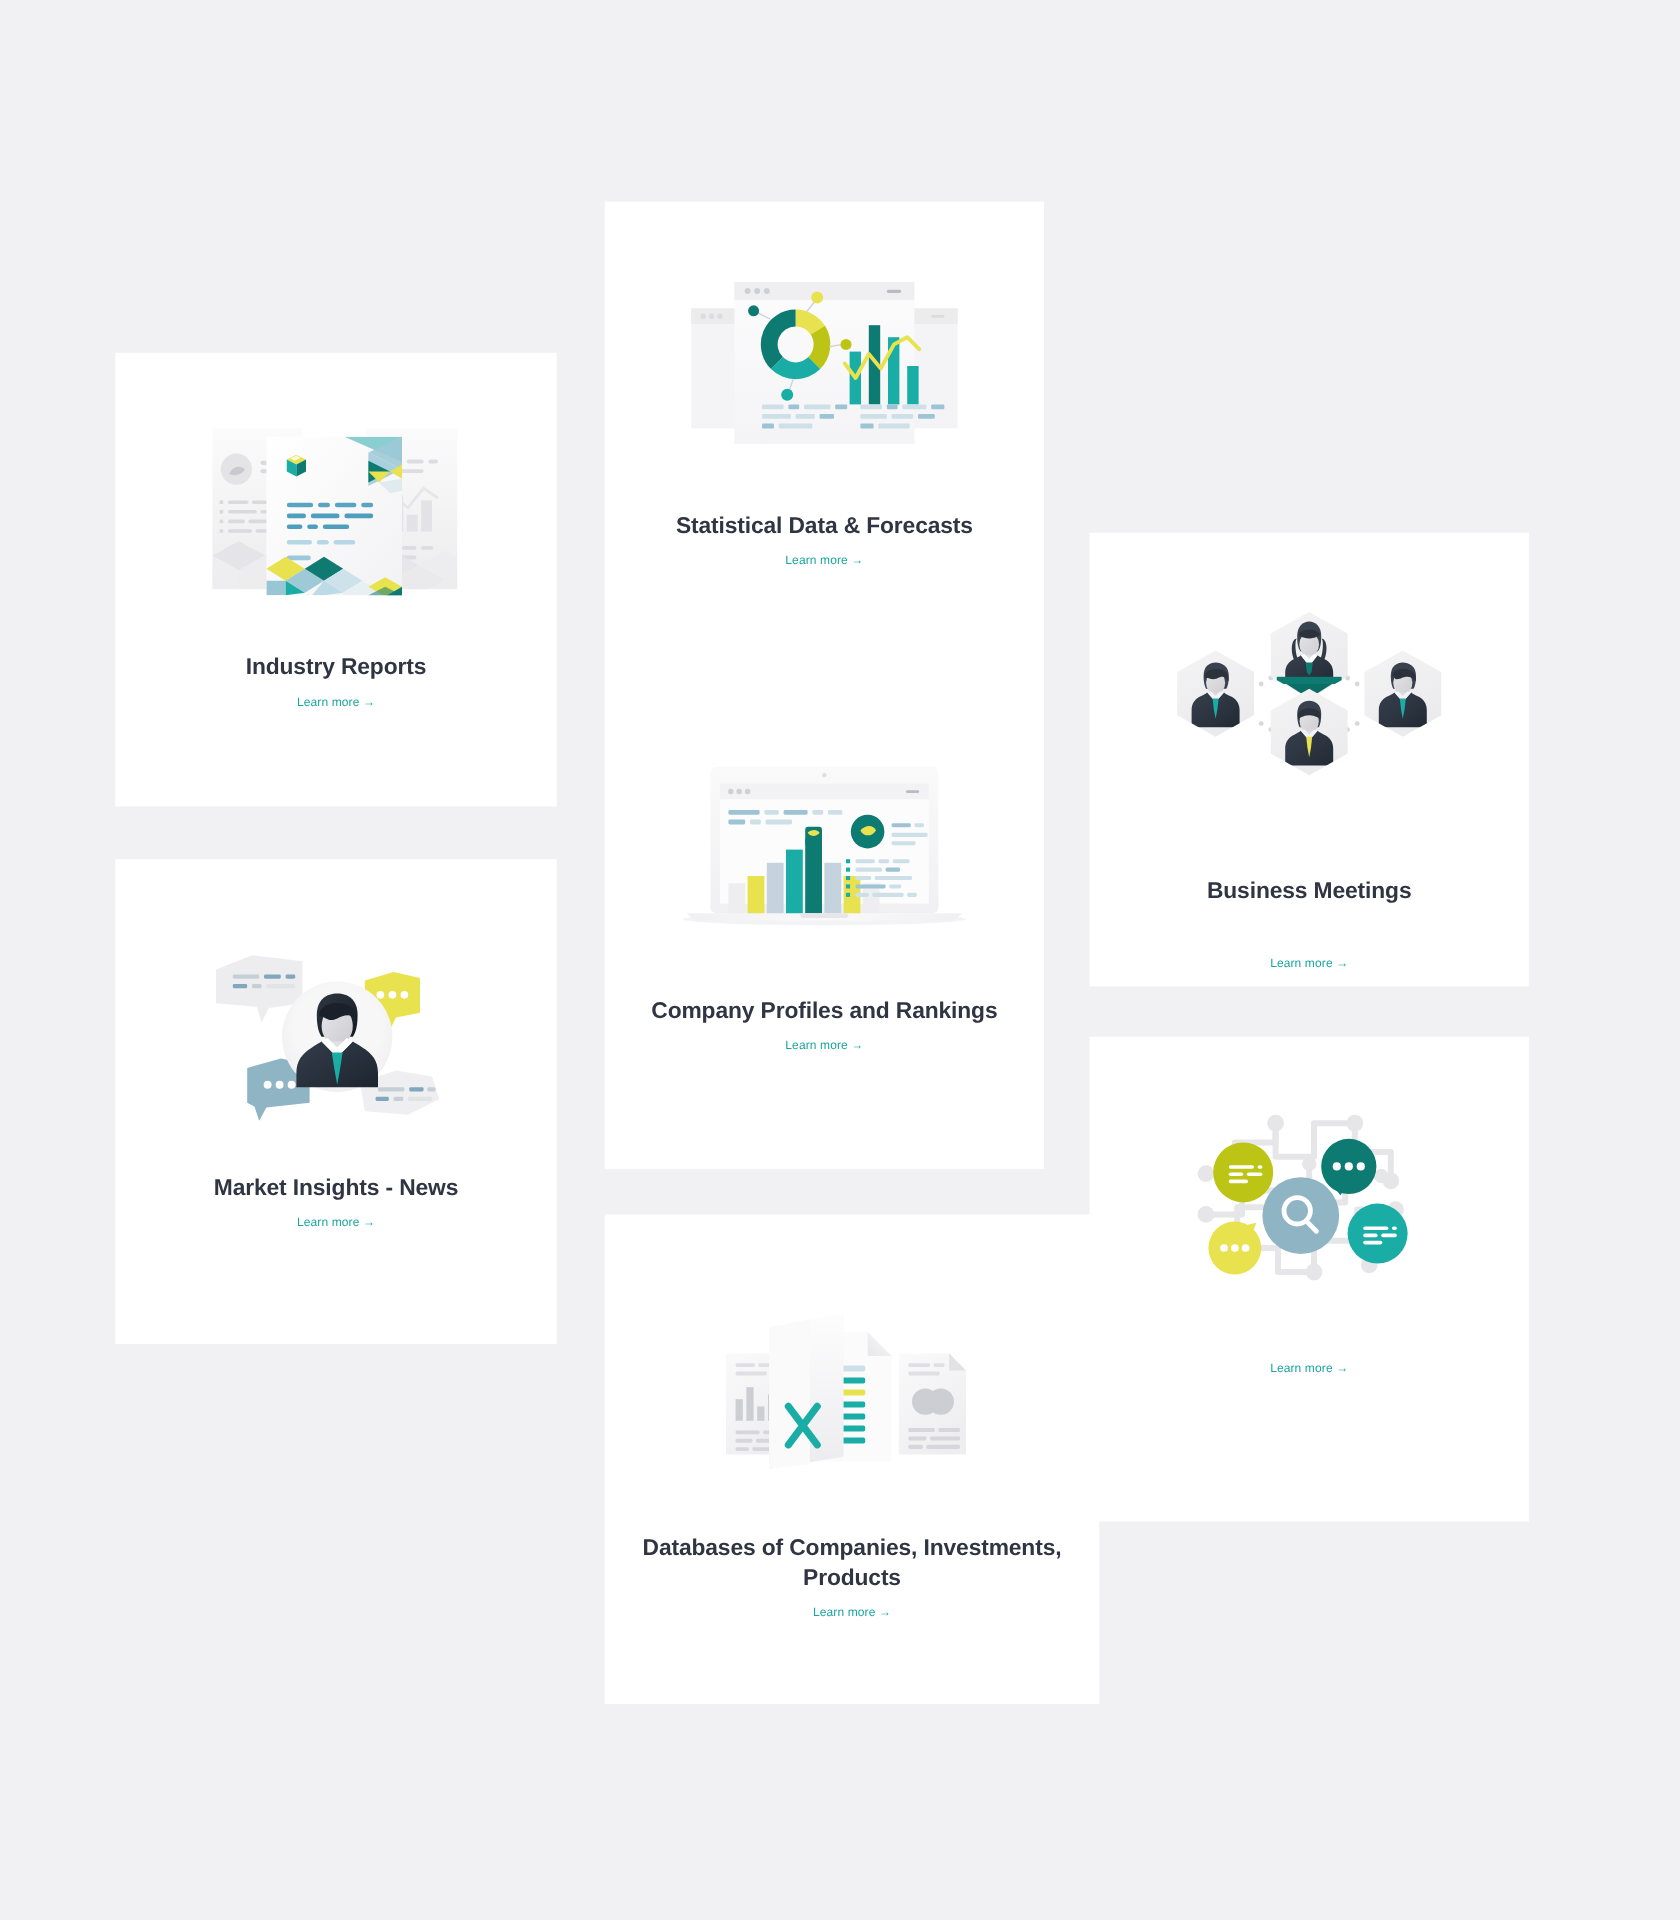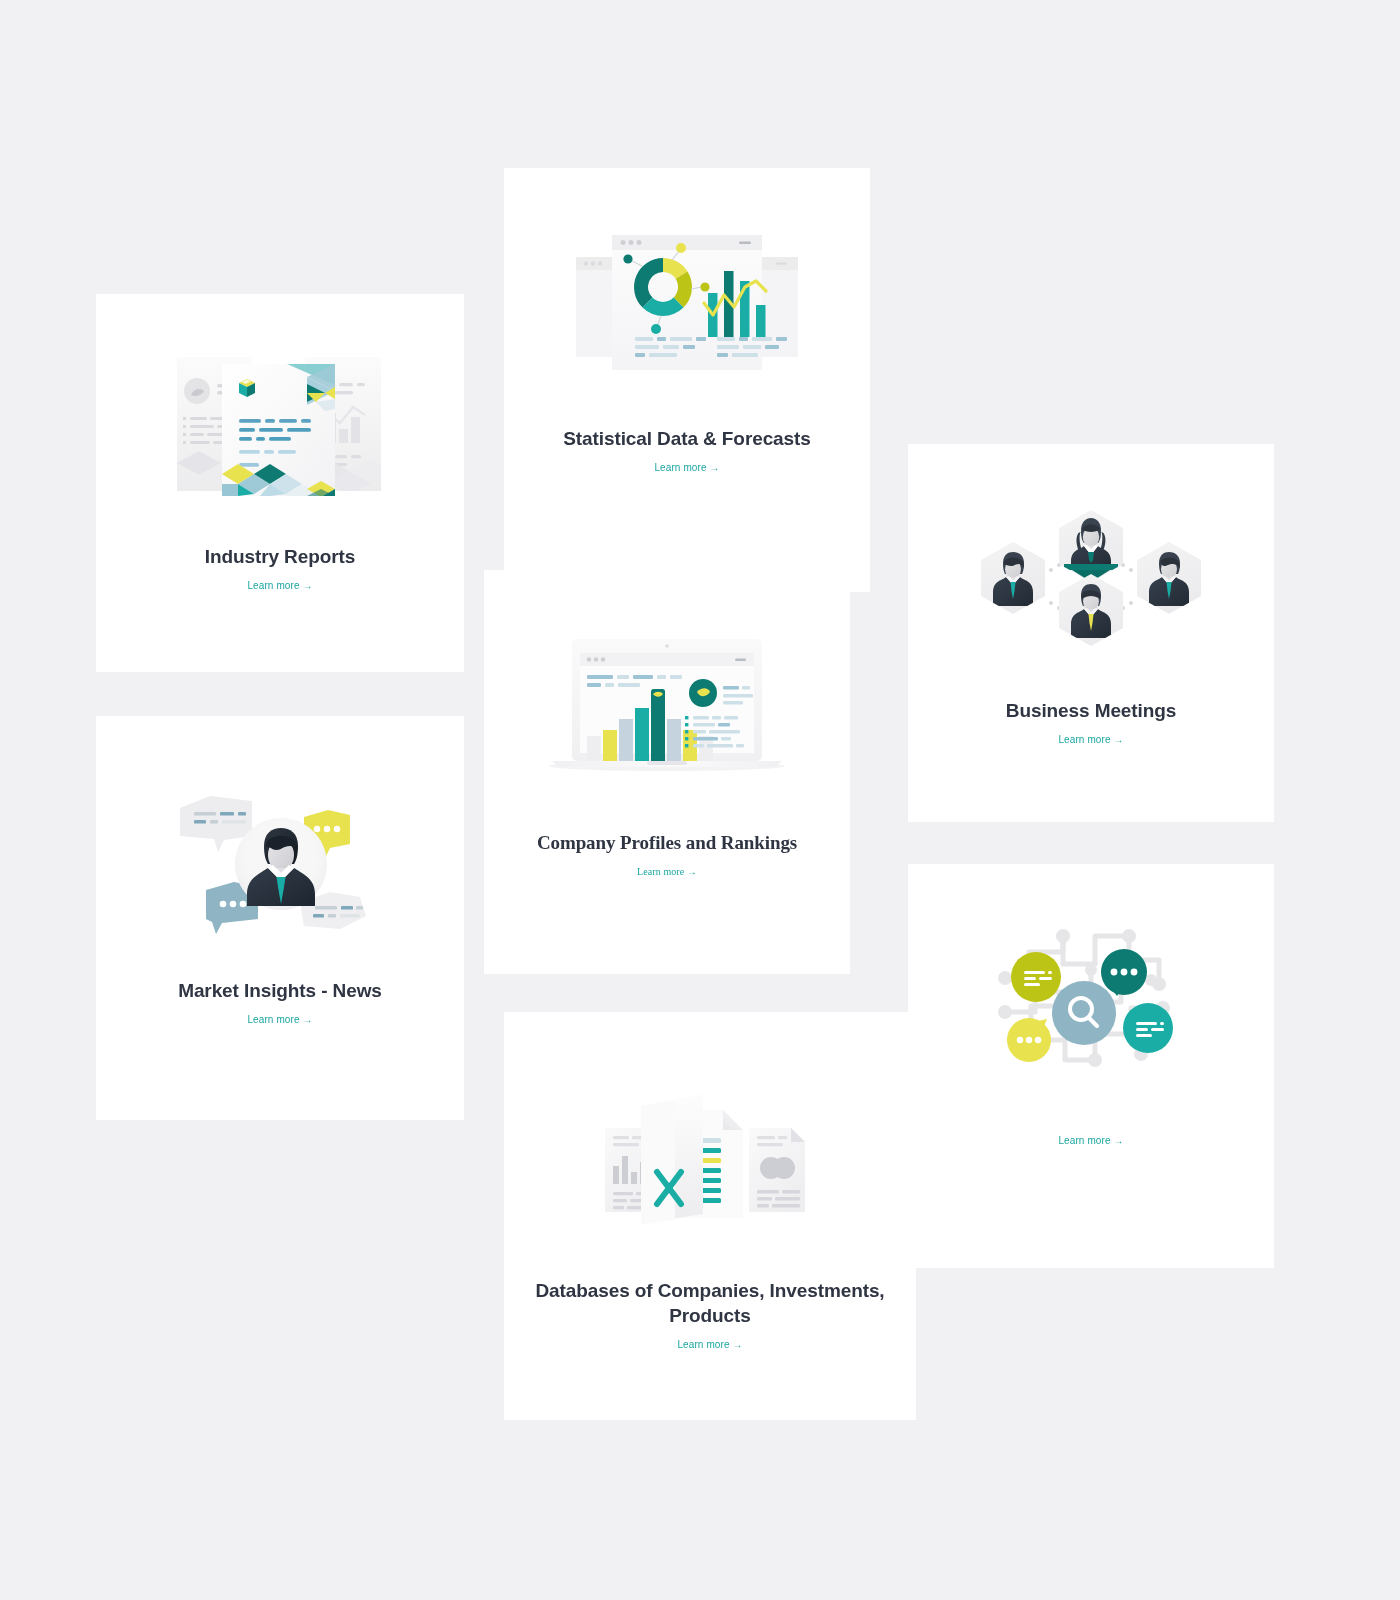--- a/index.html
+++ b/index.html
@@ -43,23 +43,23 @@
     font-size: 10px;
     color: #1aa5a0;
     text-decoration: none;
     letter-spacing: 0.1px;
     cursor: pointer;
   }
 
   
   #card-industry   { left: 96px;  top: 294px;  width: 368px; height: 378px; }
   #card-stats      { left: 504px; top: 148px;  width: 366px; height: 424px; margin-top: 20px; }
-  #card-meetings   { left: 908px; top: 444px;  width: 366px; height: 378px; }
+  #card-meetings   { left: 908px; top: 444px;  width: 366px; height: 378px; gap: 32px; }
   #card-market     { left: 96px;  top: 716px;  width: 368px; height: 404px; }
-  #card-company    { left: 484px; top: 570px;  width: 366px; height: 404px; font-family: Liberation Serif, serif; }
+  #card-company    { left: 504px; top: 570px;  width: 366px; height: 404px; }
   #card-custom     { left: 908px; top: 864px;  width: 366px; height: 404px; }
   #card-databases  { left: 504px; top: 1012px; width: 412px; height: 408px; }
 
   #card-industry  .illus-wrap { height: 250px; padding-top: 14px; }
   #card-stats     .illus-wrap { height: 258px; padding-top: 10px; }
   #card-meetings  .illus-wrap { height: 254px; padding-top: 14px; }
   #card-market    .illus-wrap { height: 262px; padding-top: 14px; }
   #card-company   .illus-wrap { height: 260px; padding-top: 14px; }
   #card-custom    .illus-wrap { height: 260px; padding-top: 16px; }
   #card-databases .illus-wrap { height: 266px; padding-top: 22px; }

